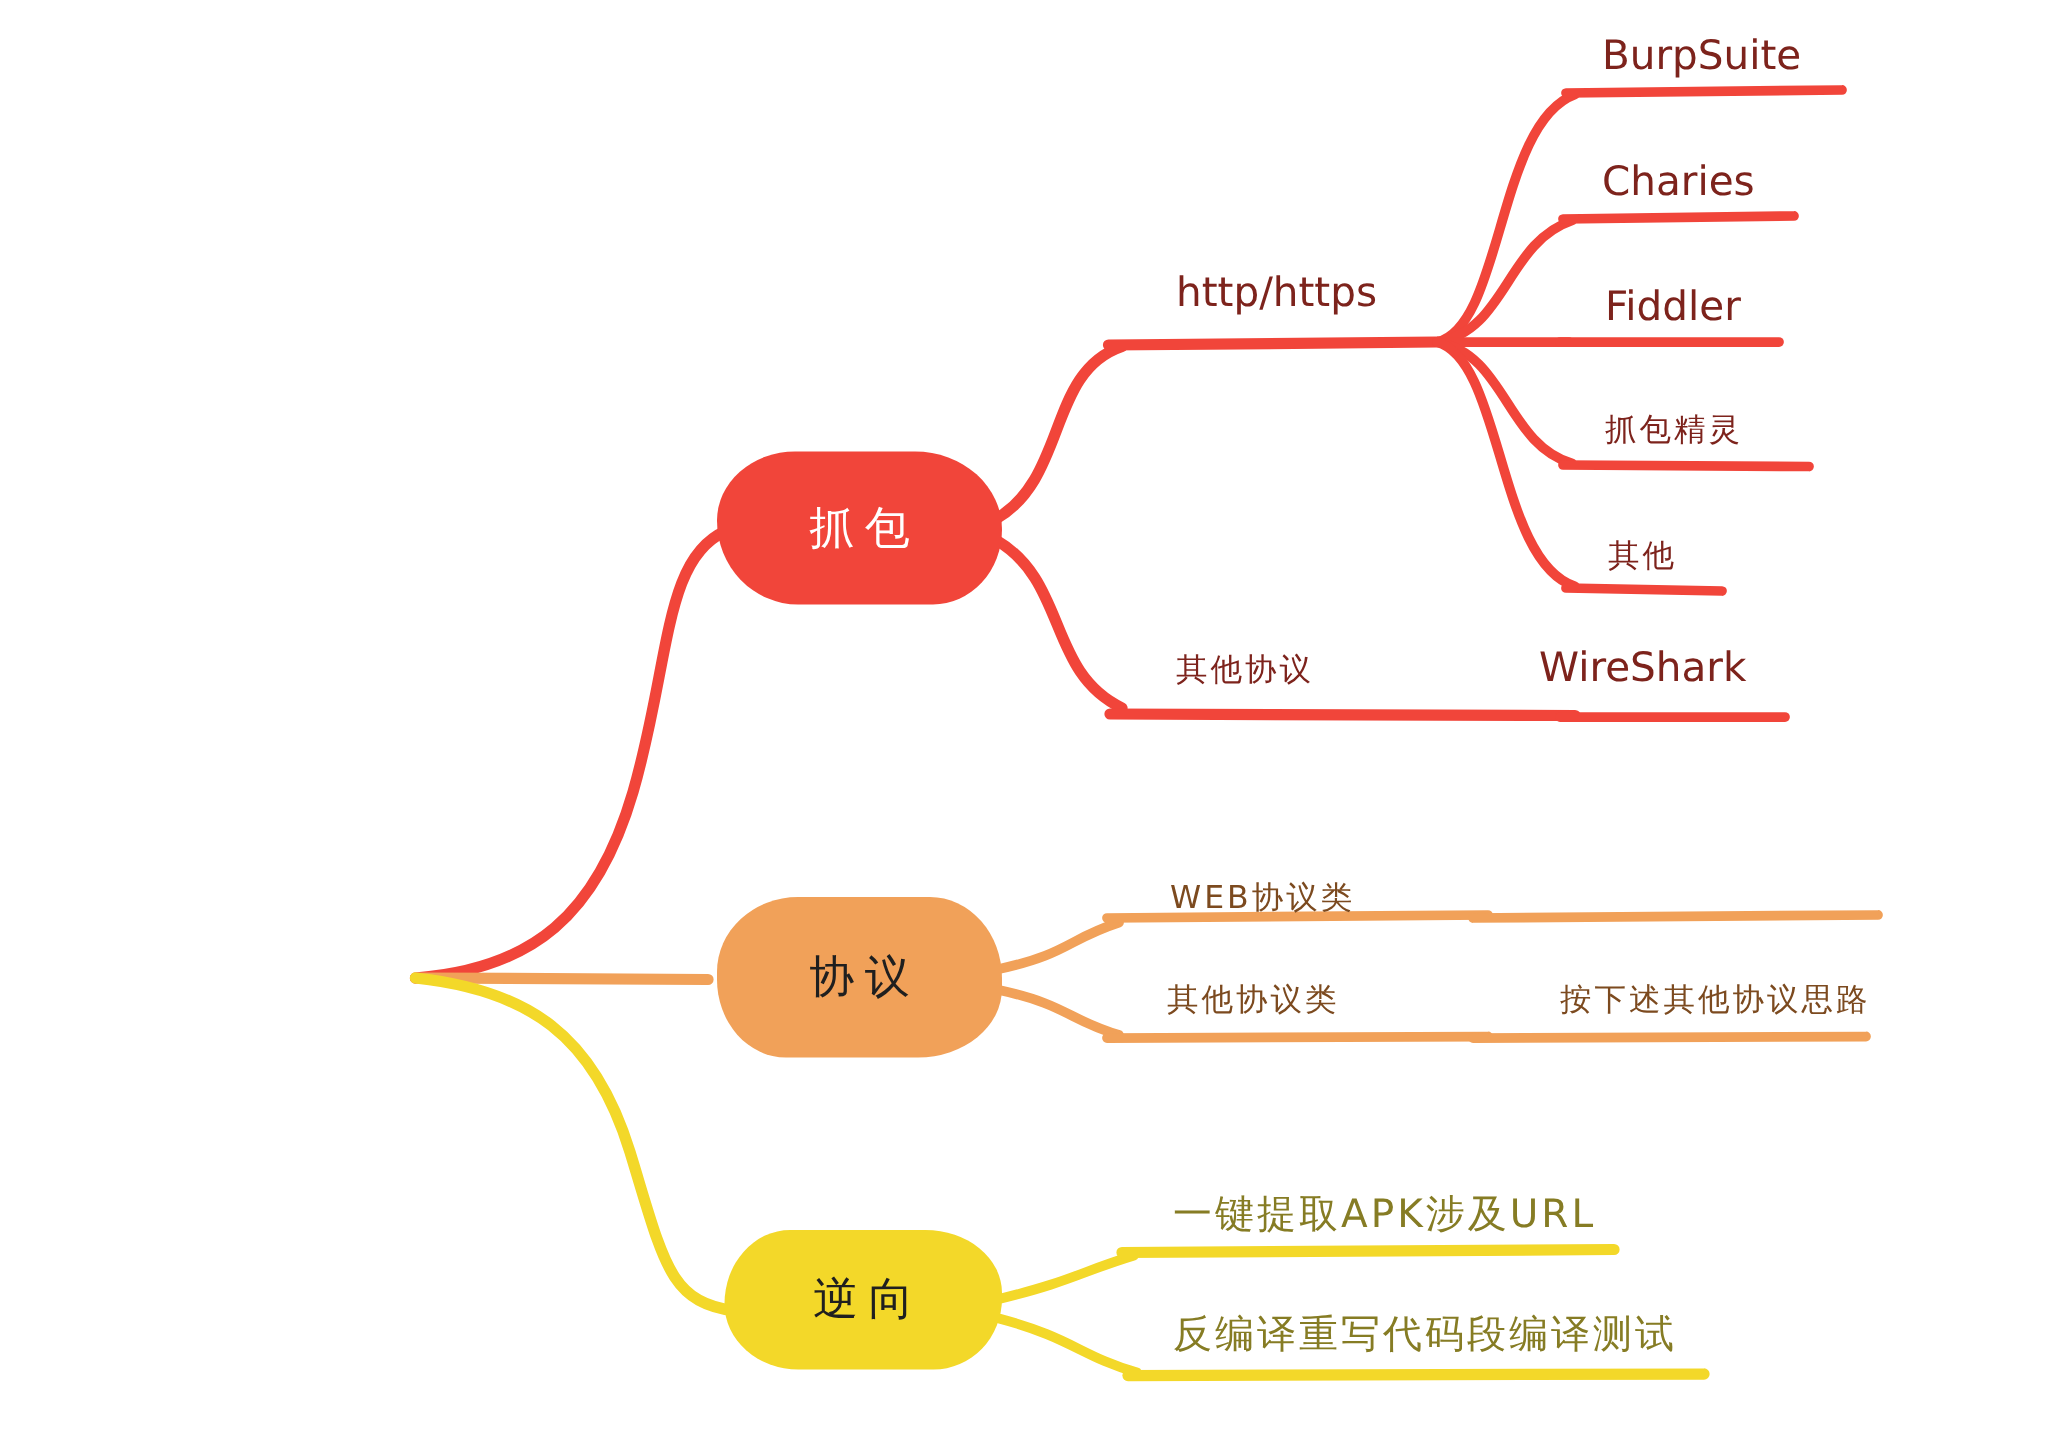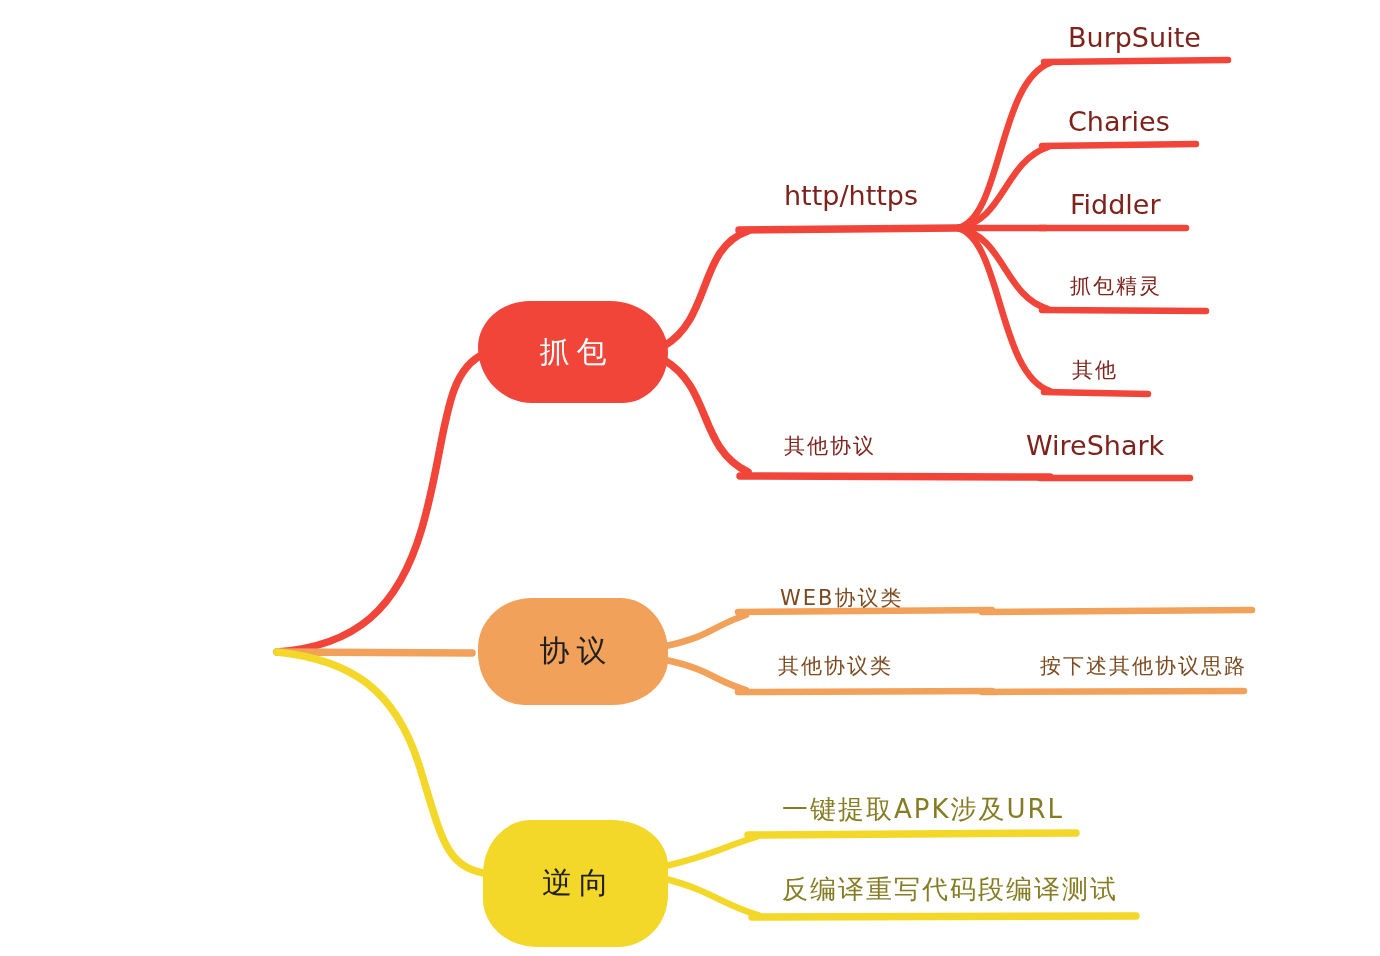--- a/index.html
+++ b/index.html
@@ -36,21 +36,21 @@
     background:var(--red); color:var(--node-light);
     border-radius:52px 58px 46px 54px / 46px 52px 50px 56px;
   }
   .node-protocol{
     left:478px; top:598px; width:190px; height:107px;
     background:var(--orange); color:var(--node-dark);
     border-radius:54px 48px 56px 46px / 50px 54px 46px 52px;
     align-items:center;
   }
   .node-reverse{
-    left:483px; top:820px; width:185px; height:127px;
+    left:483px; top:820px; width:185px; height:93px;
     background:var(--yellow); color:var(--node-dark);
     border-radius:48px 56px 50px 54px / 54px 46px 52px 48px;
   }
   .topic{
     position:absolute; white-space:nowrap; font-weight:500;
     letter-spacing:2px; cursor:default;
   }
   .t-red{color:var(--red-text);}
   .t-orange{color:var(--orange-text);}
   .t-yellow{color:var(--yellow-text);}

